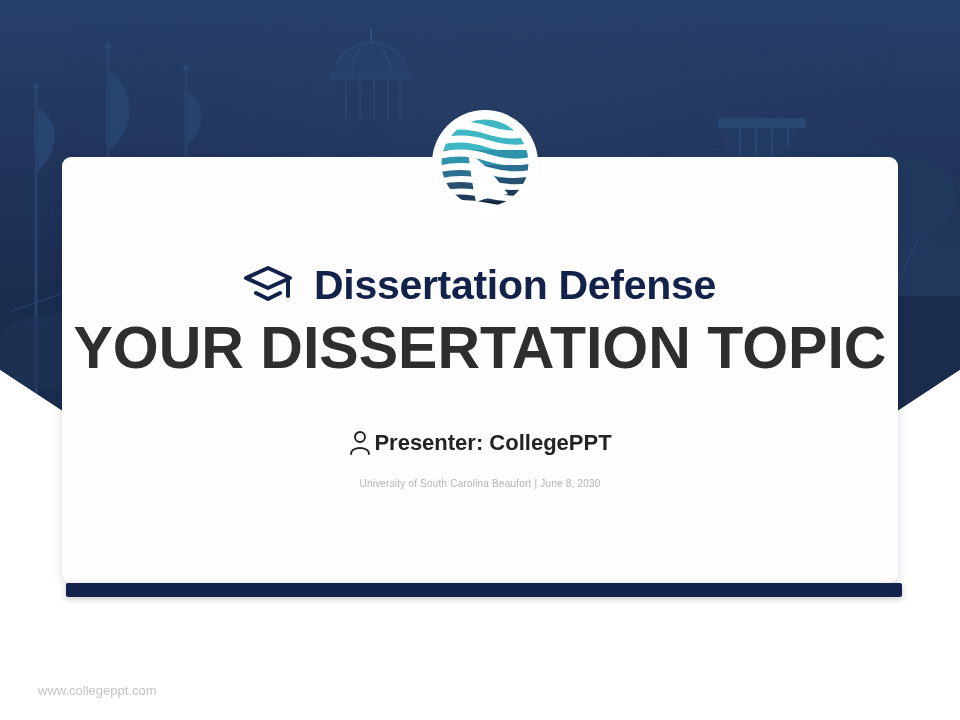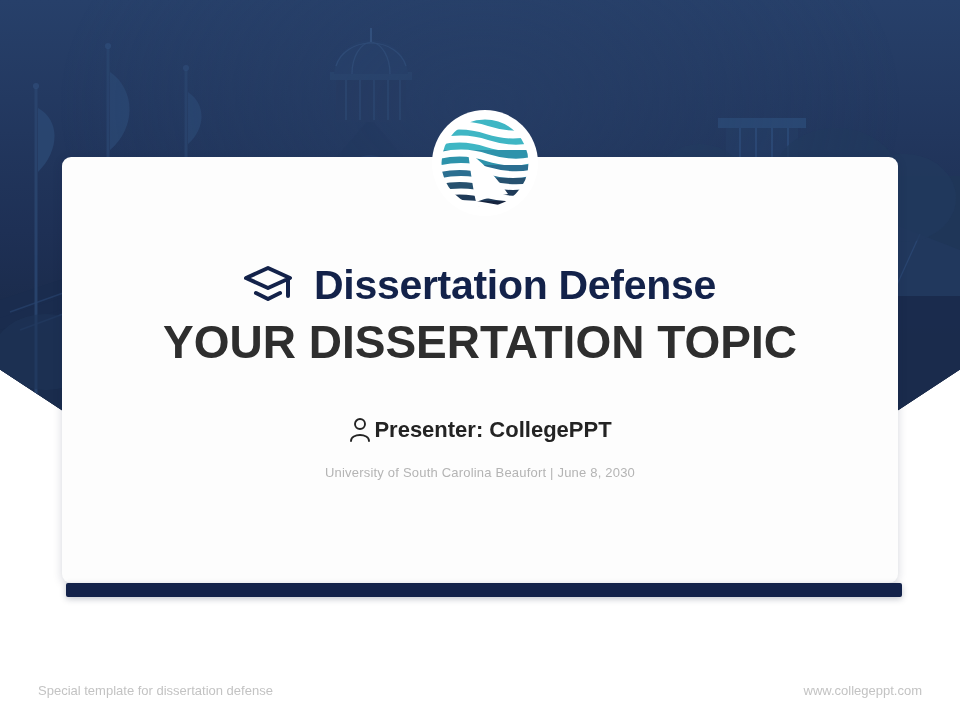--- a/index.html
+++ b/index.html
@@ -111,21 +111,21 @@
     font-size: 41px;
     font-weight: bold;
     color: #13224a;
     letter-spacing: -0.3px;
     line-height: 1;
     white-space: nowrap;
   }
 
   .topic {
     margin-top: 13px;
-    font-size: 46px;
+    font-size: 59px;
     font-weight: bold;
     color: #2e2e2e;
     letter-spacing: 0px;
     line-height: 1;
     white-space: nowrap;
   }
 
   .people {
     margin-top: 52px;
     display: flex;
@@ -144,21 +144,21 @@
   }
   .person-text {
     font-size: 22px;
     font-weight: bold;
     color: #232323;
     white-space: nowrap;
   }
 
   .meta {
     margin-top: 22px;
-    font-size: 13px;
+    font-size: 10px;
     color: #b4b4b4;
     letter-spacing: 0.2px;
     white-space: nowrap;
   }
 
   
   .footer {
     position: absolute;
     left: 0;
     bottom: 22px;
@@ -342,17 +342,16 @@
           </svg>
         </span>
         <span class="person-text">Presenter: CollegePPT</span>
       </div>
     </div>
 
     <div class="meta">University of South Carolina Beaufort | June 8, 2030</div>
   </div>
 
   <div class="footer">
-    <span class="footer-text">Special template for dissertation defense</span>
     <span class="footer-text">www.collegeppt.com</span>
   </div>
 
 </div>
 
 </body></html>

